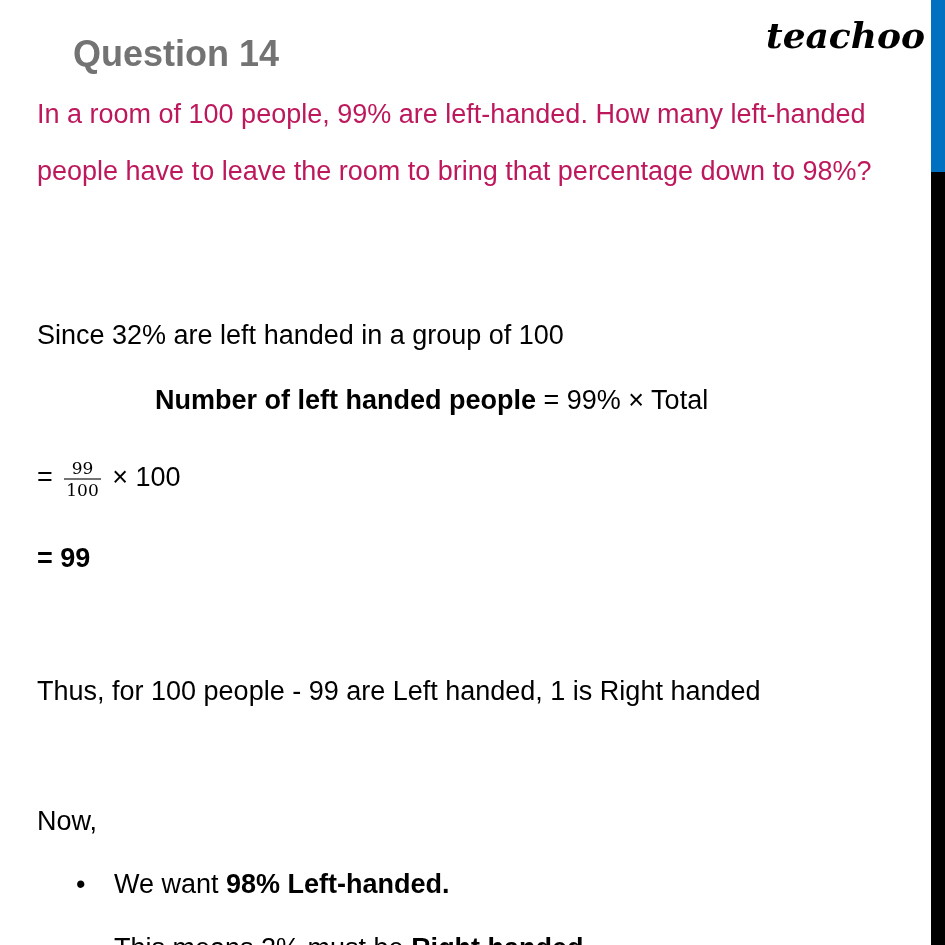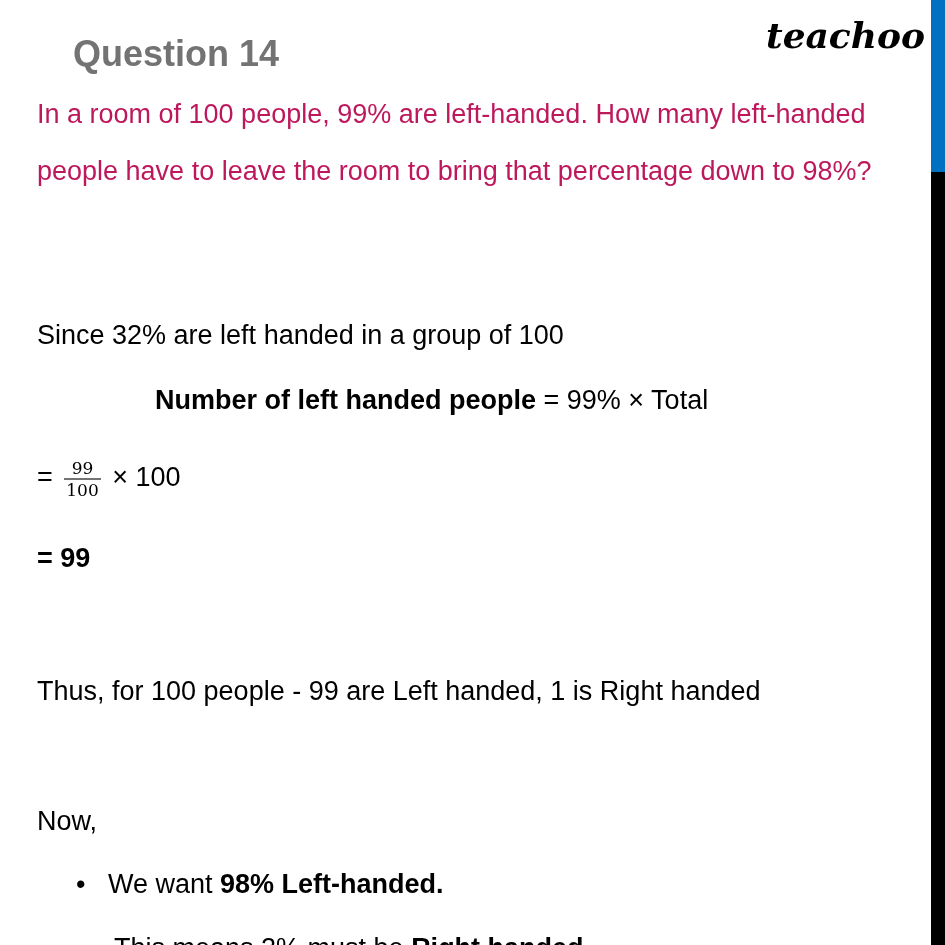--- a/index.html
+++ b/index.html
@@ -38,19 +38,19 @@
   <span>= </span><span class="frac"><span class="num">99</span><span class="den">100</span></span><span> × 100</span>
 </div>
 
 <div class="line" style="left:37px; top:543px; font-weight:bold;">= 99</div>
 
 <div class="line" style="left:37px; top:656px;margin-top:20px;">Thus, for 100 people - 99 are Left handed, 1 is Right handed</div>
 
 <div class="line" style="left:37px; top:806px;">Now,</div>
 
 <div class="bullet" style="left:76px; top:869px;">•</div>
-<div class="line" style="left:108px; top:869px;">
+<div class="line" style="left:114px; top:869px;">
   <span>We want </span><b>98% Left-handed.</b>
 </div>
 
 <div class="line" style="left:114px; top:933px;">
   <span>This means 2% must be </span><b>Right handed</b>
 </div>
 
 </body></html>

